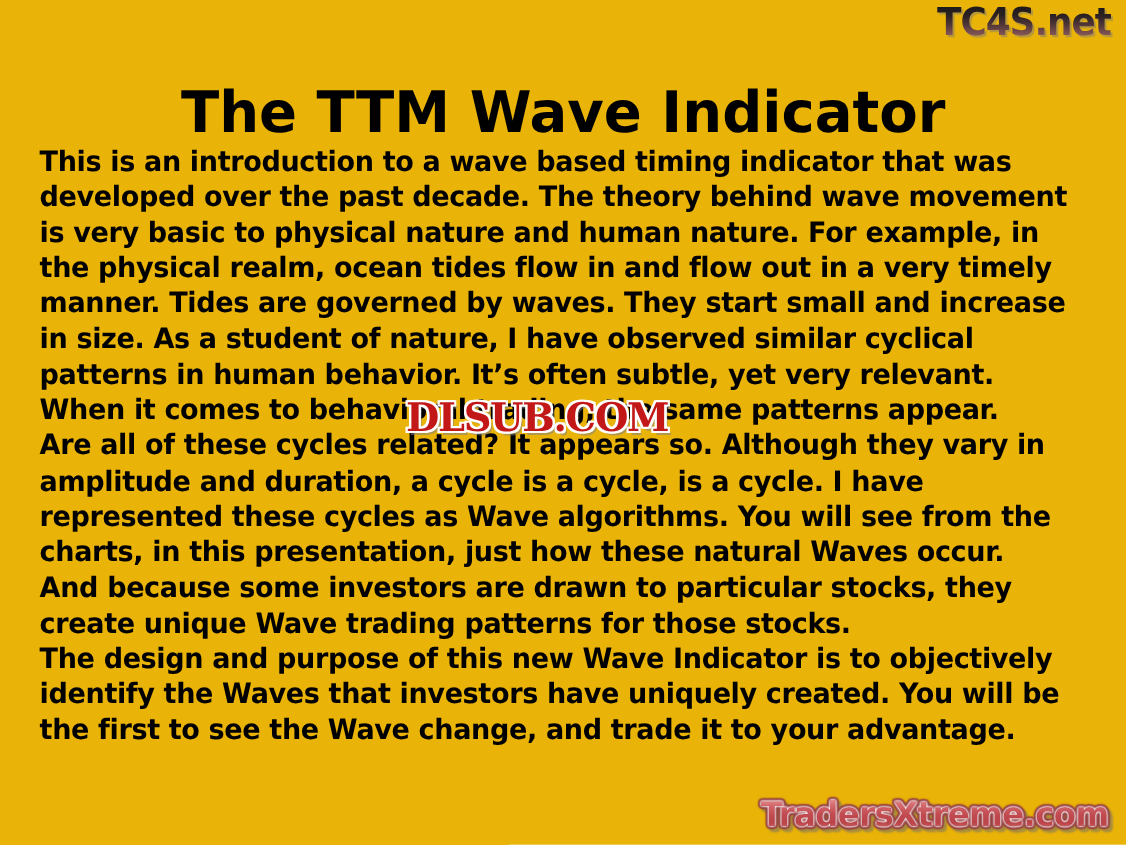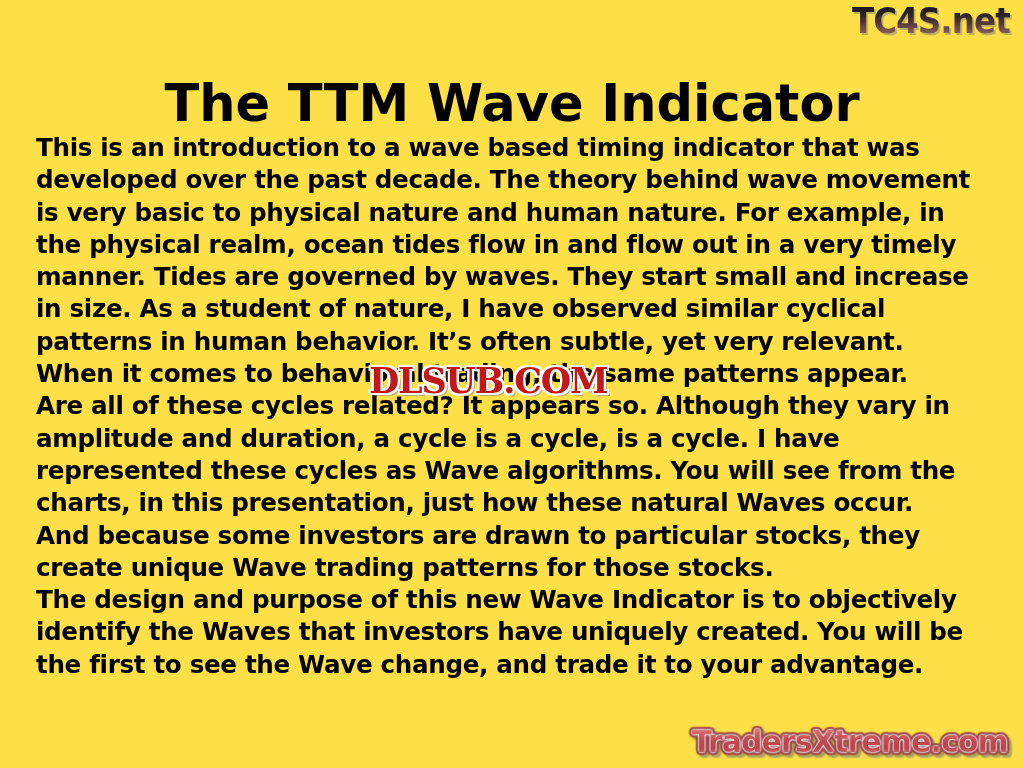--- a/index.html
+++ b/index.html
@@ -10,21 +10,21 @@
     width: 1024px;
     height: 768px;
     background: #ffffff;
     font-family: "Liberation Sans", sans-serif;
     overflow: hidden;
   }
   .slide {
     position: relative;
     width: 1024px;
     height: 768px;
-    background: #fde047;
+    background: #eab308;
   }
 
   
   .brand-top {
     position: absolute;
     top: 4px;
     right: 14px;
     font-family: "DejaVu Sans", sans-serif;
     font-weight: bold;
     font-size: 35px;

